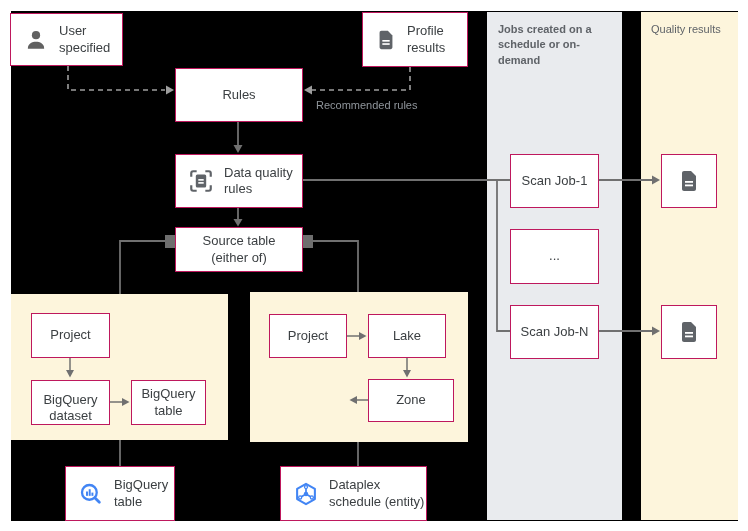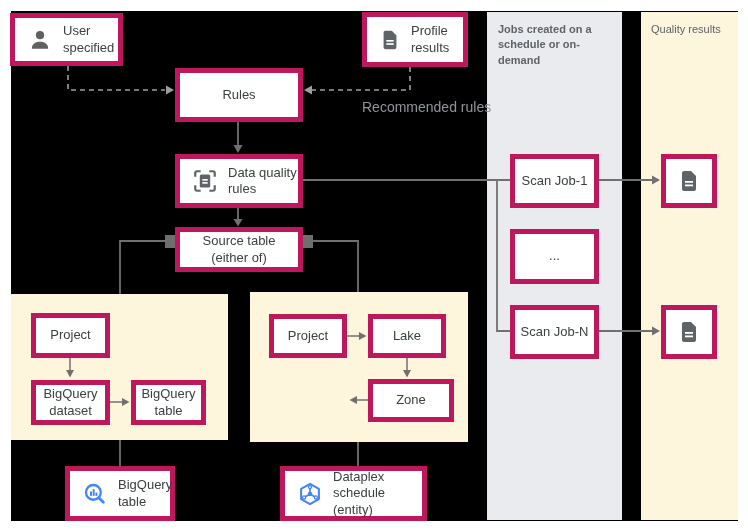--- a/index.html
+++ b/index.html
@@ -7,28 +7,28 @@
   .page{position:relative;width:748px;height:531px;background:#ffffff;}
   .black-canvas{position:absolute;left:11px;top:11px;width:727px;height:510px;background:#000000;z-index:1;}
   .col{position:absolute;top:12px;height:508px;z-index:2;}
   .col-gray{left:487px;width:135px;background:#e9ebee;}
   .col-yellow{left:641px;width:97px;background:#fdf5dc;}
   .svg-under{position:absolute;left:0;top:0;z-index:3;pointer-events:none;}
   .panel{position:absolute;background:#fdf5dc;z-index:4;}
   .panel-left{left:11px;top:294px;width:217px;height:146px;}
   .panel-right{left:250px;top:292px;width:218px;height:150px;}
   .svg-over{position:absolute;left:0;top:0;z-index:5;pointer-events:none;}
-  .box{position:absolute;background:#ffffff;border:5px solid #be185d;box-sizing:border-box;z-index:6;
+  .box{position:absolute;background:#ffffff;border:1px solid #be185d;box-sizing:border-box;z-index:6;
        display:flex;align-items:center;justify-content:center;color:#3c4043;font-size:13px;line-height:1.25;}
   .box .lbl{text-align:center;}
   .box.iconbox{justify-content:flex-start;padding-left:12px;}
   .box.iconbox .lbl{text-align:left;margin-left:10px;}
   .icon{display:inline-flex;flex:0 0 auto;}
   .col-header{position:absolute;z-index:6;font-size:11px;line-height:1.4;color:#5f6368;}
-  .float-label{position:absolute;z-index:6;font-size:14px;color:#8f959b;margin-left:46px;}
+  .float-label{position:absolute;z-index:6;font-size:11px;color:#8f959b;}
 </style>
 </head>
 <body>
 
 <div class="page">
 
   <div class="black-canvas"></div>
 
   <div class="col col-gray"></div>
   <div class="col col-yellow"></div>
@@ -118,21 +118,21 @@
     <span class="lbl" style="width:80px;">Data quality rules</span>
   </div>
 
   <div class="box" style="left:175px;top:227px;width:128px;height:45px;">
     <span class="lbl" style="width:92px;">Source table (either of)</span>
   </div>
 
   <div class="box" style="left:31px;top:313px;width:79px;height:45px;">
     <span class="lbl">Project</span>
   </div>
-  <div class="box" style="left:31px;top:380px;width:79px;height:45px;">
+  <div class="box" style="left:31px;top:380px;width:79px;height:45px;align-items:flex-end;">
     <span class="lbl" style="width:62px;">BigQuery dataset</span>
   </div>
   <div class="box" style="left:131px;top:380px;width:75px;height:45px;">
     <span class="lbl" style="width:60px;">BigQuery table</span>
   </div>
 
   <div class="box" style="left:269px;top:314px;width:78px;height:44px;">
     <span class="lbl">Project</span>
   </div>
   <div class="box" style="left:368px;top:314px;width:78px;height:44px;">

